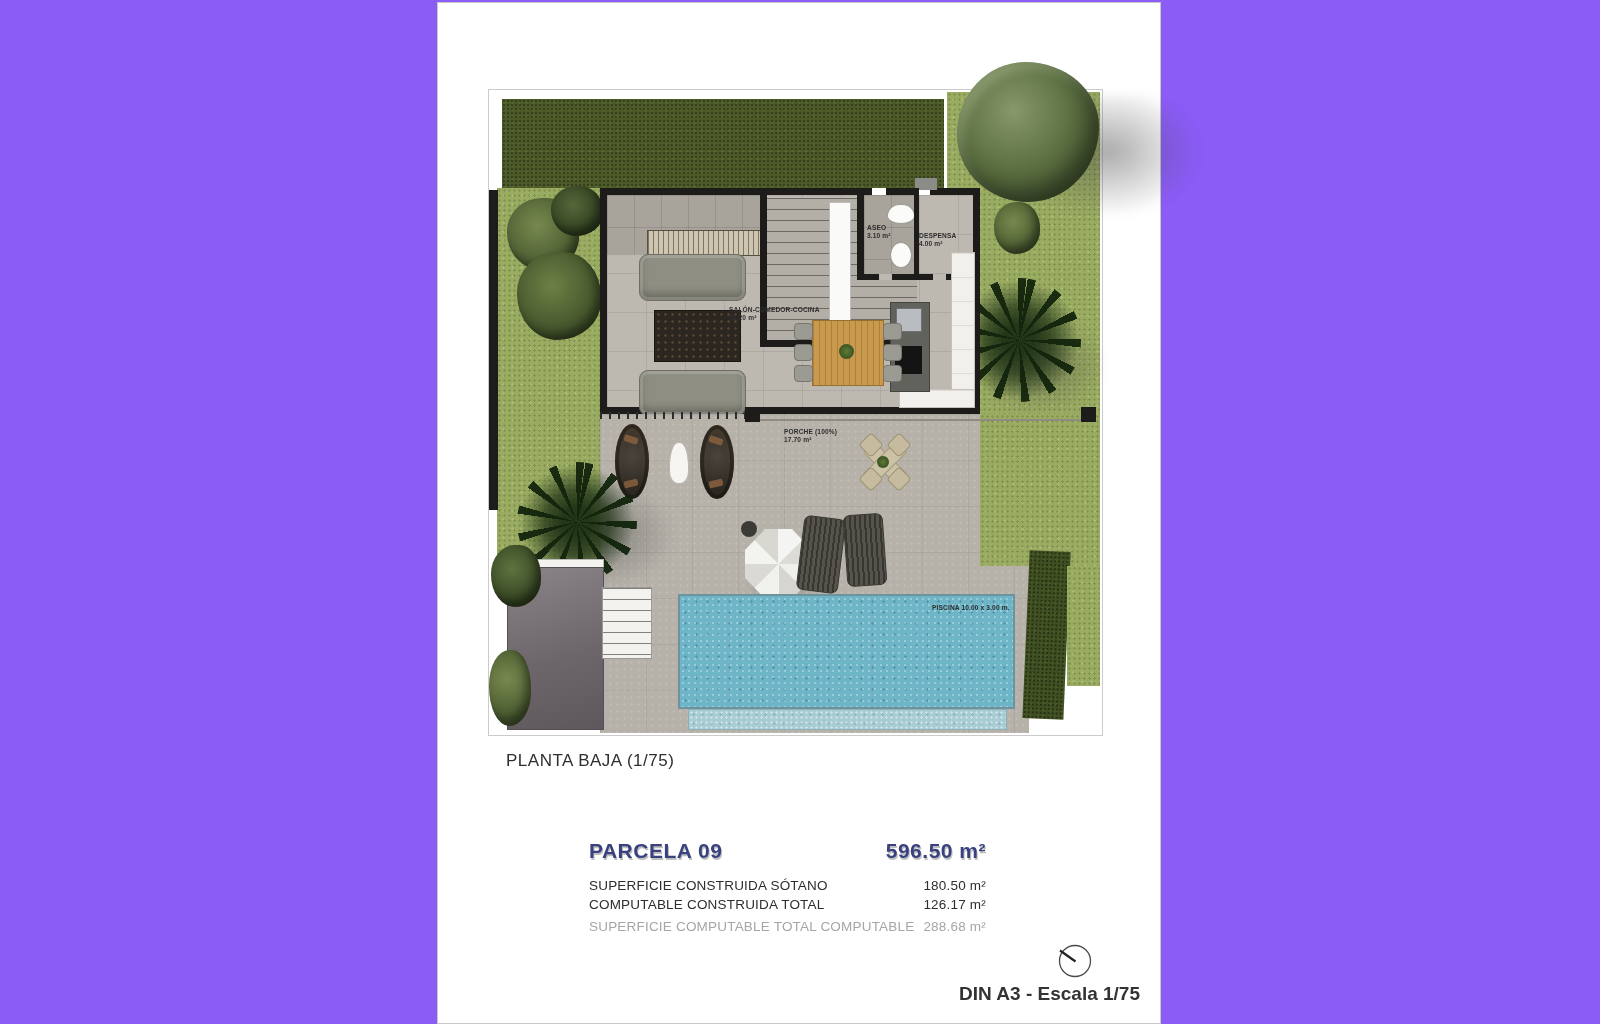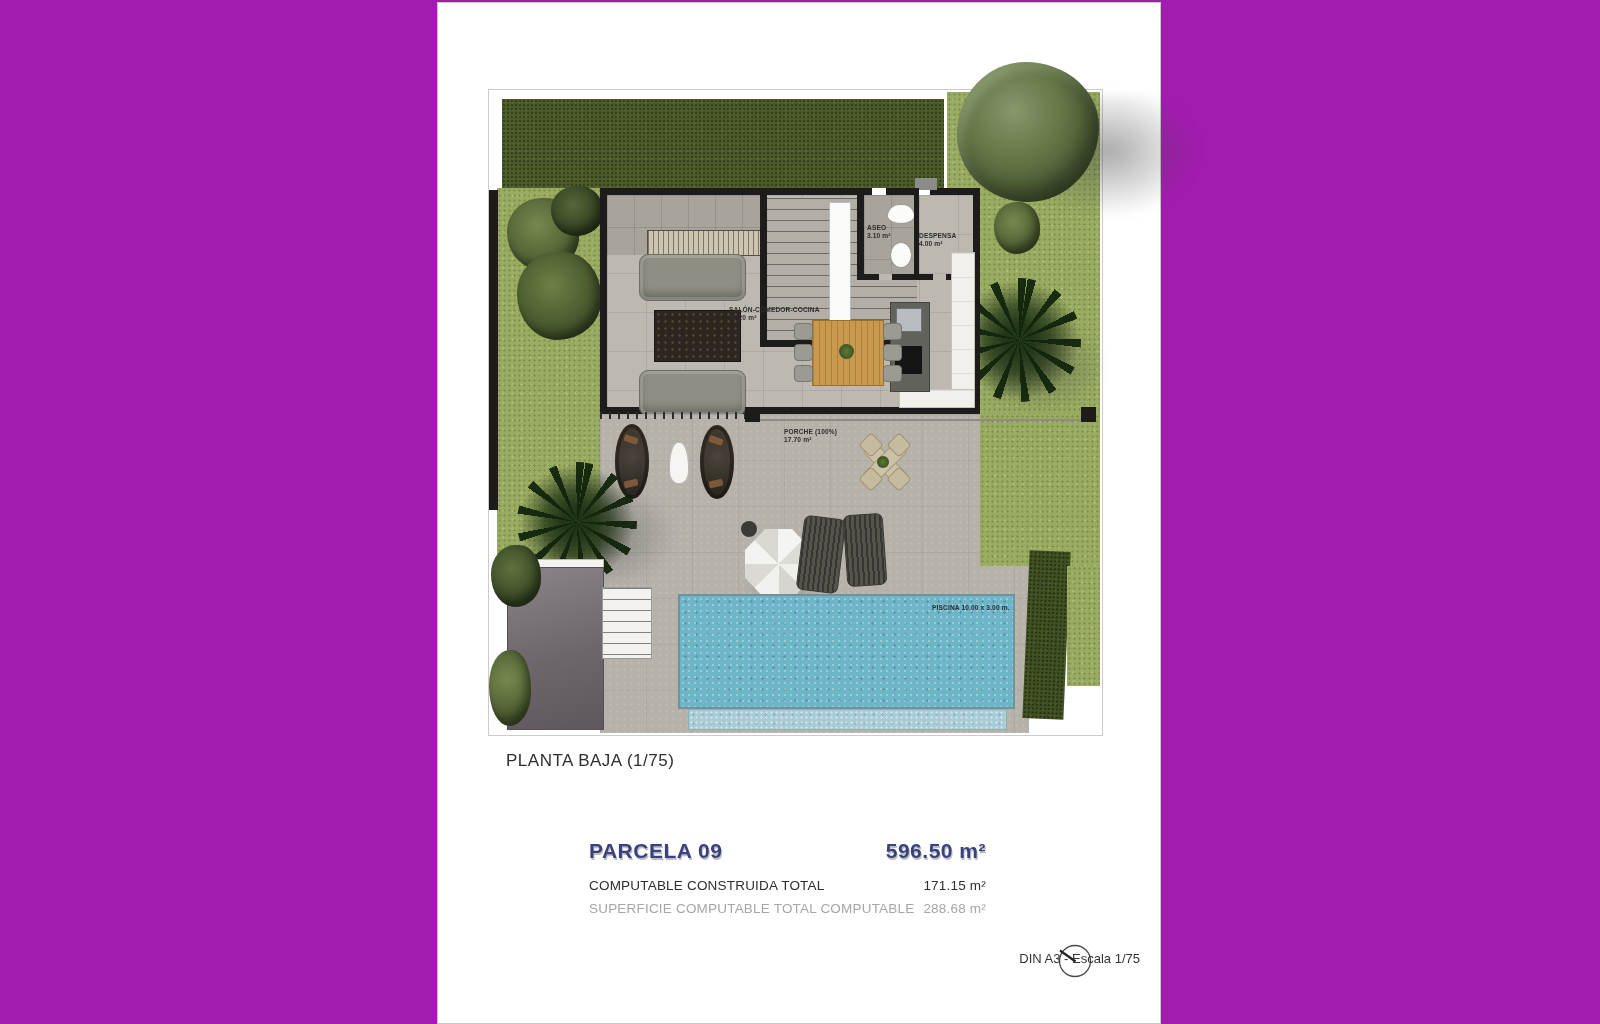--- a/index.html
+++ b/index.html
@@ -1,16 +1,16 @@
 <!DOCTYPE html>
 <html style="--accent-blue: #39427e; --grass-light: #9aab62; --grass-dark: #4c5a2a; --pool-blue: #6fb5c8; --wall-black: #1d1c1a;"><head>
 <meta charset="utf-8">
 <style>
   html,body{margin:0;padding:0;background:#fff;}
-  .canvas{position:relative;width:1600px;height:1024px;background:#a21caf;overflow:hidden;
+  .canvas{position:relative;width:1600px;height:1024px;background:#8b5cf6;overflow:hidden;
           font-family:"Liberation Sans",sans-serif;}
   .abs{position:absolute;}
   
   .page{position:absolute;left:437px;top:2px;width:722px;height:1020px;background:#fff;
         border:1px solid #c8c8c8;}
   .plan{position:absolute;left:50px;top:86px;width:613px;height:645px;background:#fff;
         border:1px solid #cbcbcb;}
   
   .grass{background-color:var(--grass-light,#9aab62);
     background-image:radial-gradient(rgba(62,82,30,.25) 1px,transparent 1.3px),
@@ -100,21 +100,21 @@
   
   .plantitle{position:absolute;left:68px;top:748px;font-size:17px;color:#2f2f2f;
     letter-spacing:.5px;}
   .summary{position:absolute;left:151px;top:836px;width:397px;}
   .sumhead{display:flex;justify-content:space-between;align-items:baseline;
     font-weight:bold;font-size:21px;color:var(--accent-blue,#39427e);
     text-shadow:1px 1.5px 0 rgba(70,70,70,.35);letter-spacing:.5px;}
   .sumrows{margin-top:14px;font-size:13.5px;color:#2e2e2e;letter-spacing:.2px;}
   .sumrow{display:flex;justify-content:space-between;line-height:18.5px;}
   .sumrow.muted{color:#a6a6a6;margin-top:4px;}
-  .footer{position:absolute;right:20px;top:948px;font-size:13px;color:#333;}
+  .footer{position:absolute;right:20px;top:980px;font-size:19px;color:#333;font-weight:bold;}
   .compass{position:absolute;left:618px;top:939px;width:38px;height:38px;}
 </style>
 </head>
 <body>
 
 <div class="canvas">
   <div class="page">
 
     <div class="plan">
 
@@ -242,22 +242,26 @@
 
     <div class="plantitle">PLANTA BAJA (1/75)</div>
 
     <div class="summary">
       <div class="sumhead">
         <span>PARCELA 09</span>
         <span>596.50 m²</span>
       </div>
       <div class="sumrows">
         <div class="sumrow">
+          <span>SUPERFICIE CONSTRUIDA SÓTANO</span>
+          <span>180.50 m²</span>
+        </div>
+        <div class="sumrow">
           <span>COMPUTABLE CONSTRUIDA TOTAL</span>
-          <span>171.15 m²</span>
+          <span>126.17 m²</span>
         </div>
         <div class="sumrow muted">
           <span>SUPERFICIE COMPUTABLE TOTAL COMPUTABLE</span>
           <span>288.68 m²</span>
         </div>
       </div>
     </div>
 
     <svg class="compass" viewBox="0 0 38 38">
       <circle cx="19" cy="19" r="15.5" fill="none" stroke="#4a4a4a" stroke-width="1.3"></circle>

